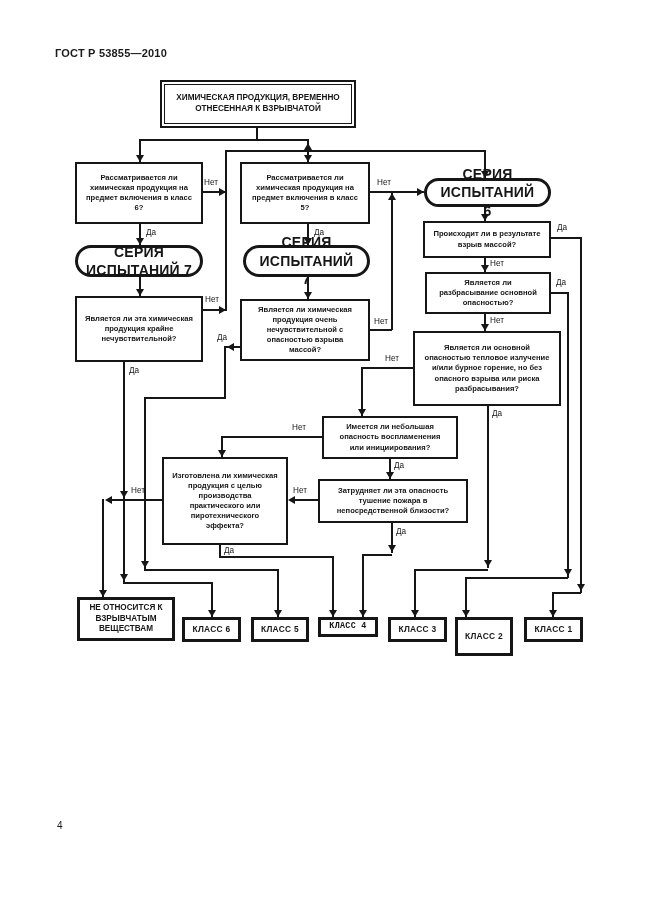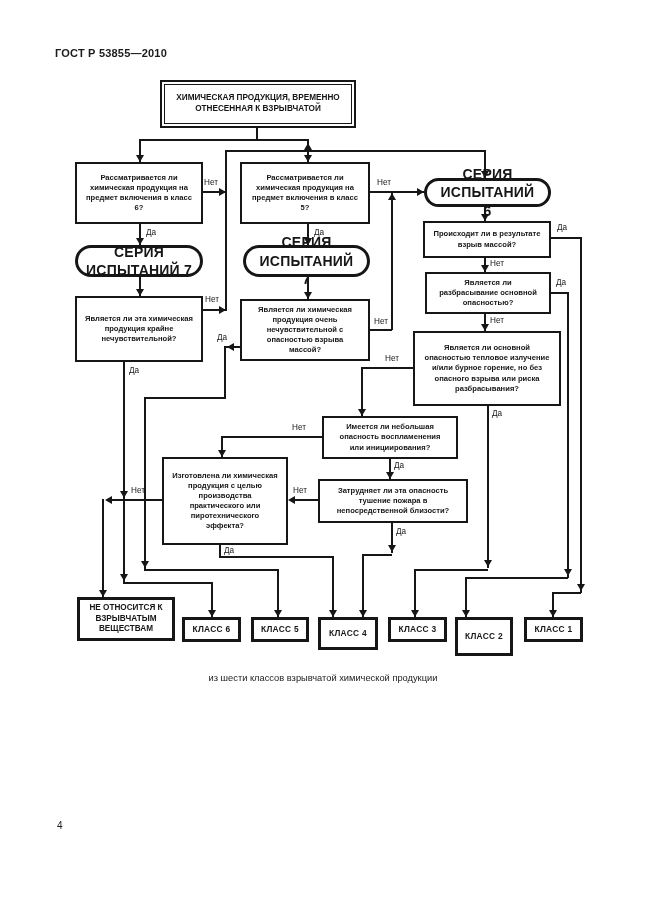--- a/index.html
+++ b/index.html
@@ -27,21 +27,20 @@
   .al{border-top:4px solid transparent;border-bottom:4px solid transparent;border-right:7px solid #161616;}
   .ar{border-top:4px solid transparent;border-bottom:4px solid transparent;border-left:7px solid #161616;}
   .lbl{position:absolute;font-size:8.2px;color:#161616;background:transparent;}
 </style>
 </head>
 <body>
 
 <div class="hdr">ГОСТ Р 53855—2010</div>
 <div class="pagenum">4</div>
 <div class="caption">
-  <div>из  шести классов взрывчатой химической продукции</div>
 </div>
 
 <div class="v" style="left:256px;top:128px;height:13px;"></div>
 <div class="h" style="left:139px;top:139px;width:170px;"></div>
 <div class="v" style="left:139px;top:139px;height:23px;"></div>
 <div class="v" style="left:307px;top:139px;height:23px;"></div>
 <div class="h" style="left:225px;top:150px;width:261px;"></div>
 <div class="v" style="left:484px;top:150px;height:28px;"></div>
 <div class="v" style="left:225px;top:150px;height:161px;"></div>
 <div class="h" style="left:203px;top:191px;width:23px;"></div>
@@ -187,21 +186,21 @@
 <div class="box thick" style="left:77px;top:597px;width:98px;height:44px;">
     <span>НЕ ОТНОСИТСЯ К ВЗРЫВЧАТЫМ ВЕЩЕСТВАМ</span>
   </div>
 
 <div class="box cls" style="left:182px;top:617px;width:59px;height:25px;justify-content:center;">
     <span>КЛАСС 6</span>
   </div>
 <div class="box cls" style="left:251px;top:617px;width:58px;height:25px;">
     <span>КЛАСС 5</span>
   </div>
-<div class="box cls" style="left:318px;top:617px;width:60px;height:33px;">
+<div class="box cls" style="left:318px;top:617px;width:60px;height:20px;font-family:Liberation Mono, monospace;">
     <span>КЛАСС 4</span>
   </div>
 <div class="box cls" style="left:388px;top:617px;width:59px;height:25px;">
     <span>КЛАСС 3</span>
   </div>
 <div class="box cls" style="left:455px;top:617px;width:58px;height:39px;">
     <span>КЛАСС 2</span>
   </div>
 <div class="box cls" style="left:524px;top:617px;width:59px;height:25px;">
     <span>КЛАСС 1</span>

